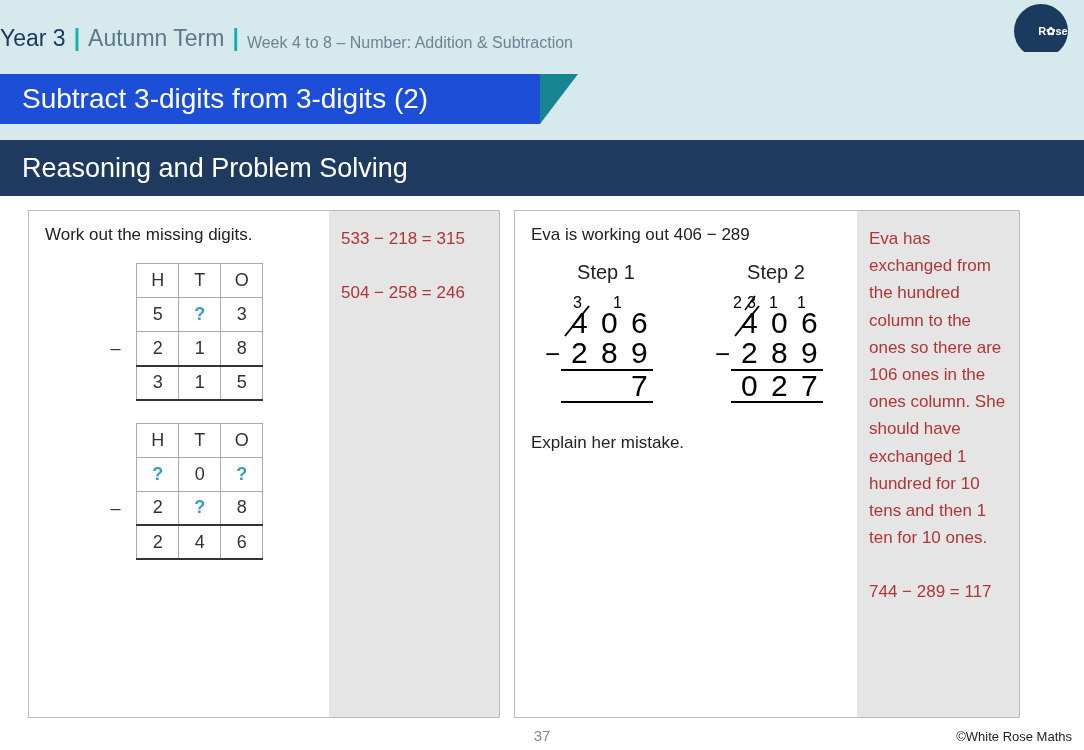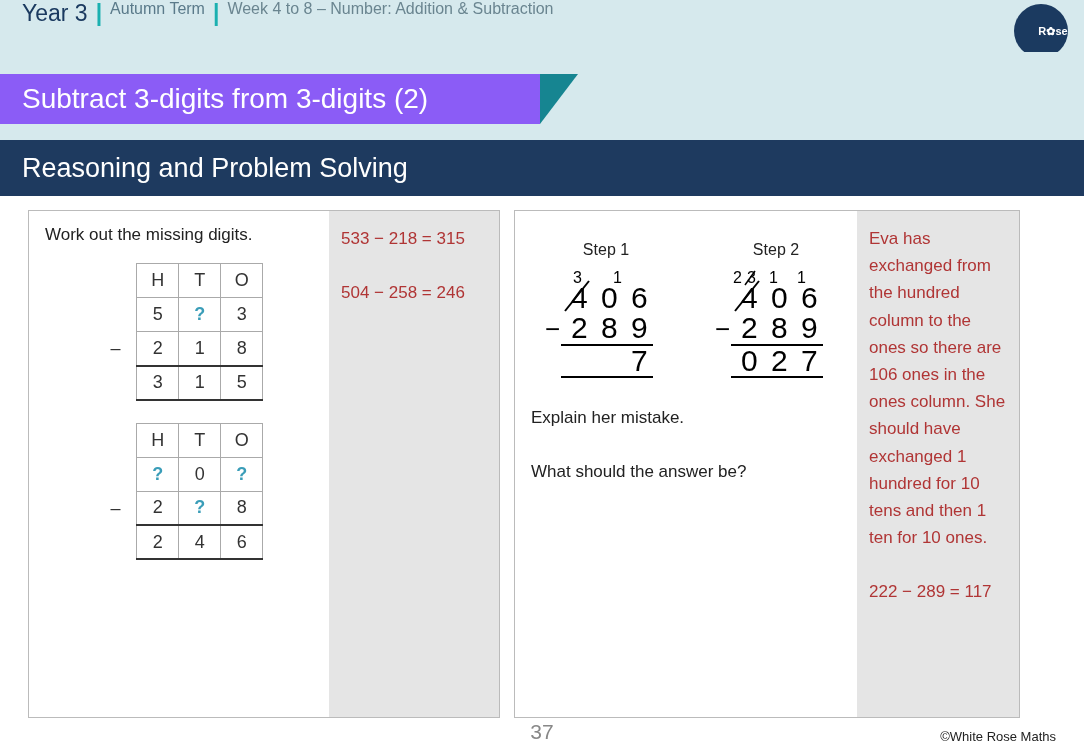--- a/index.html
+++ b/index.html
@@ -7,47 +7,46 @@
   font-family: Arial, Helvetica, sans-serif;
   background: #fff;
   width: 1084px;
   height: 750px;
   position: relative;
 }
 .header-top {
   background: #d6e9ed;
   height: 52px;
   display: flex;
-  align-items: flex-start;
-  padding-left: 22px;
+  align-items: flex-end;
   position: relative;
 }
 .year { color: #1b3a60; font-size: 23px; font-weight: 400; }
 .pipe { color: #1bb0b0; margin: 0 8px; font-size: 23px; font-weight: bold; }
-.term { color: #5a7a8a; font-size: 16px; }
+.term { color: #5a7a8a; font-size: 23px; }
 .week { color: #6a8590; font-size: 16px; }
 .logo {
   position: absolute; right: 16px; top: 4px;
   width: 54px; height: 54px;
   background: #1b3a60; border-radius: 50%;
   color: #fff; font-size: 12px; font-weight: bold;
   display: flex; flex-direction: column; align-items: center; justify-content: center;
   line-height: 1.1;
   gap: 24px;
 }
 .logo .rose { font-size: 11px; margin-left: 24px; }
 .title-banner {
   background: #d6e9ed;
   height: 88px;
   position: relative;
 }
 .teal-banner {
   position: absolute;
   left: 0; top: 22px;
-  background: #8b5cf6;
+  background: #1d4ed8;
   color: #fff;
   font-size: 28px;
   padding: 10px 22px;
   height: 50px;
   display: flex; align-items: center;
   min-width: 540px;
 }
 .teal-banner::after {
   content: '';
   position: absolute;
@@ -104,32 +103,32 @@
   color: #333;
 }
 .sub-table .q { color: #3a9db8; font-weight: bold; }
 .sub-table .sign-col { border-left: none; border-top: none; border-bottom: none; }
 .sub-table tr:first-child td.sign-col { border-top: none; }
 .sub-table tr:last-child td.sign-col { border-bottom: none; }
 .sub-table .result-row td { border-top: 2px solid #333; border-bottom: 2px solid #333; }
 .sub-table .result-row td.sign-col { border: none; }
 .step-row { display: flex; gap: 40px; margin: 16px 0 20px 10px; }
 .step-col { text-align: center; }
-.step-label { font-size: 16px; margin-bottom: 4px; }
+.step-label { font-size: 20px; margin-bottom: 4px; }
 .column-svg { width: 130px; height: 120px; }
 .p-spacing { margin-bottom: 14px; }
 .page-num {
   position: absolute;
   bottom: 6px; left: 50%;
   transform: translateX(-50%);
-  color: #888; font-size: 21px;
+  color: #888; font-size: 15px;
 }
 .copyright {
   position: absolute;
-  bottom: 6px; right: 28px;
+  bottom: 6px; right: 12px;
   color: #222; font-size: 13px;
 }
 </style>
 </head>
 <body>
 
 <div class="header-top">
   <span class="year">Year 3</span>
   <span class="pipe">|</span>
   <span class="term">Autumn Term</span>
@@ -214,20 +213,21 @@
     </div>
     <div class="answer">
       <p>533 − 218 = 315</p>
       <br>
       <p>504 − 258 = 246</p>
     </div>
   </div>
 
   <div class="panel panel-right">
     <div class="question">
+      <p class="p-spacing">Eva is working out 406 − 289</p>
 
       <div class="step-row">
         <div class="step-col">
           <div class="step-label">Step 1</div>
           <svg class="column-svg" viewBox="0 0 130 120">
             <text x="32" y="20" font-size="16">3</text>
             <text x="72" y="20" font-size="16">1</text>
             <text x="30" y="45" font-size="30">4</text>
             <line x1="24" y1="48" x2="48" y2="18" stroke="#000" stroke-width="2"></line>
             <text x="60" y="45" font-size="30">0</text>
@@ -261,25 +261,24 @@
             <text x="30" y="108" font-size="30">0</text>
             <text x="60" y="108" font-size="30">2</text>
             <text x="90" y="108" font-size="30">7</text>
             <line x1="20" y1="114" x2="112" y2="114" stroke="#000" stroke-width="2"></line>
           </svg>
         </div>
       </div>
 
       <p class="p-spacing" style="margin-top:16px">Explain her mistake.</p>
       <br>
-      <p>What should the answer be?</p>
     </div>
     <div class="answer">
       <p>Eva has exchanged from the hundred column to the ones so there are 106 ones in the ones column. She should have exchanged 1 hundred for 10 tens and then 1 ten for 10 ones.</p>
       <br>
-      <p>222 − 289 = 117</p>
+      <p>744 − 289 = 117</p>
     </div>
   </div>
 
 </div>
 
 <div class="page-num">37</div>
 <div class="copyright">©White Rose Maths</div>
 
 </body></html>

